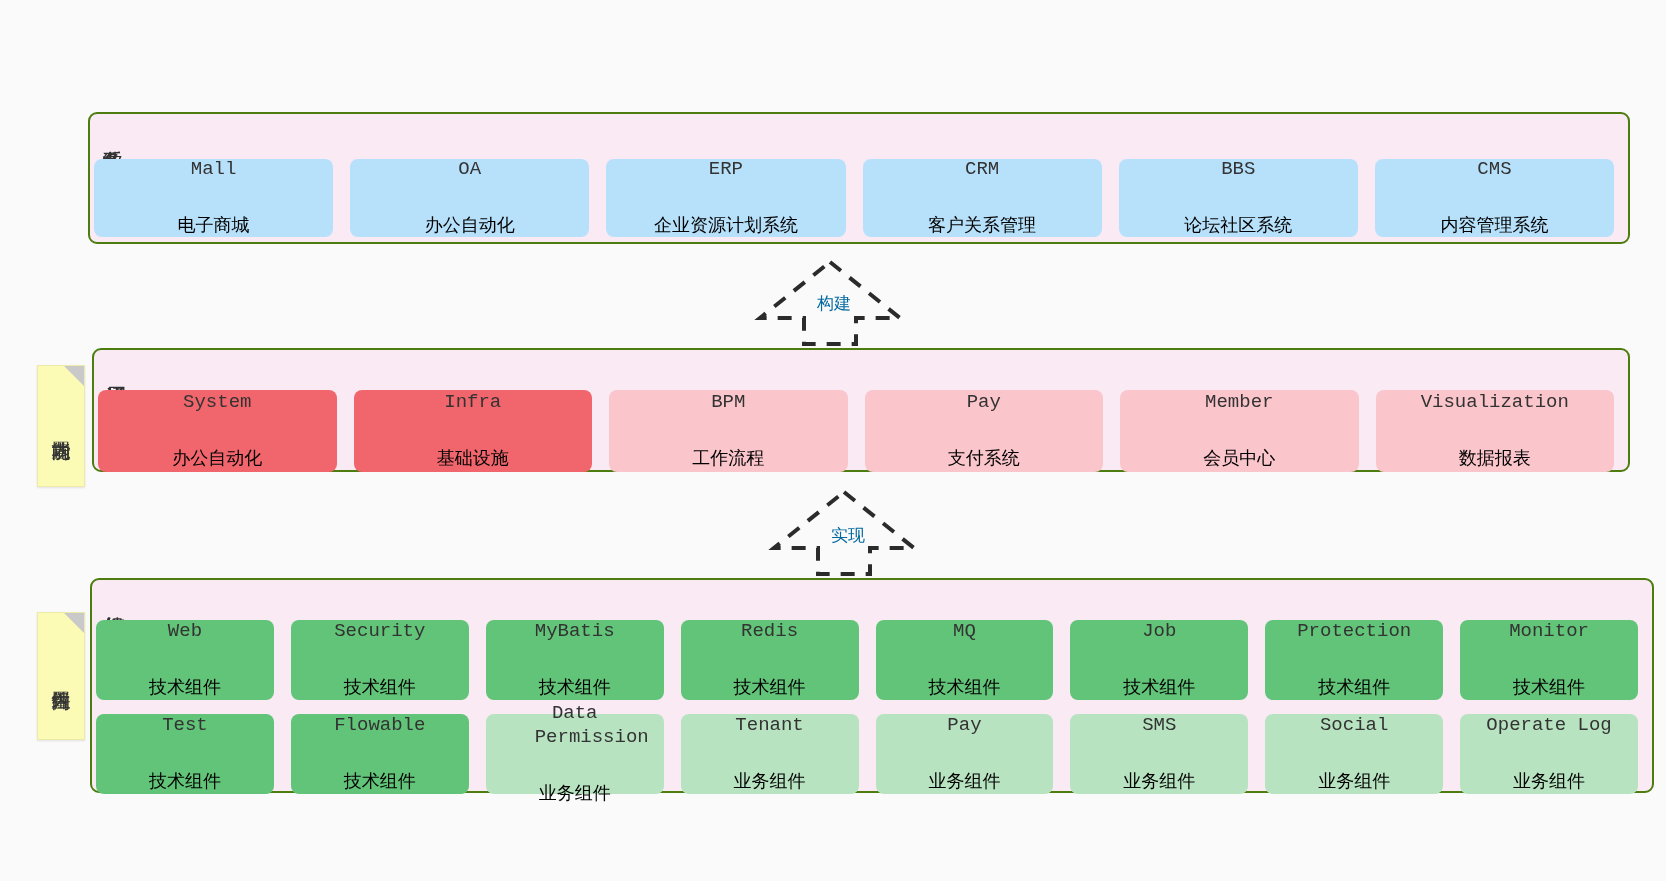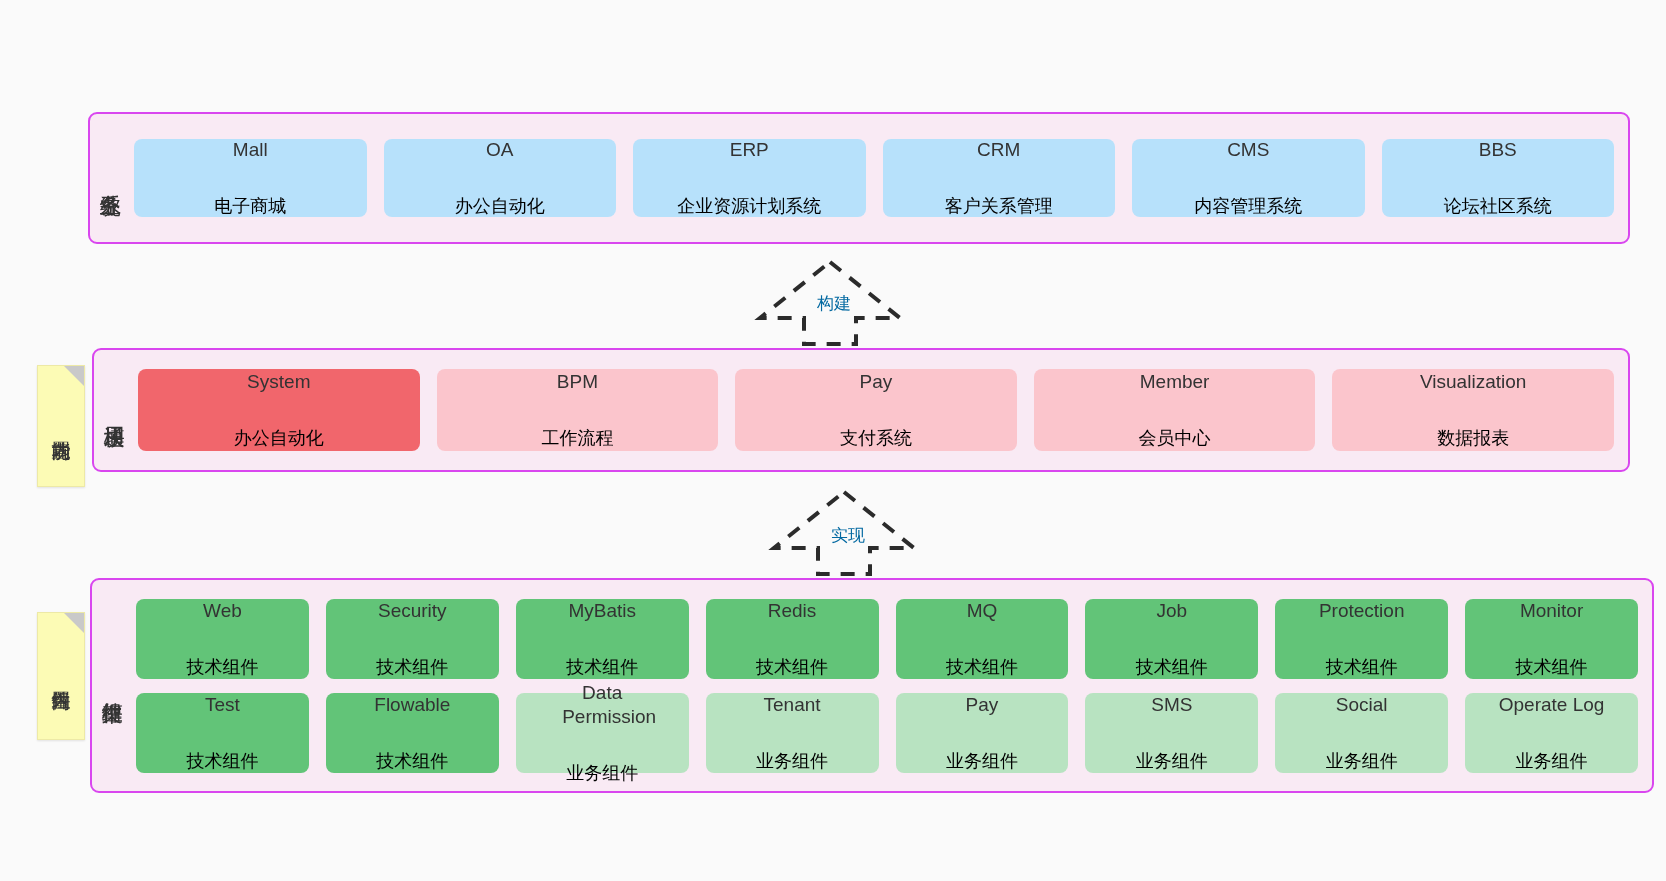--- a/index.html
+++ b/index.html
@@ -21,26 +21,27 @@
     position: absolute;
     left: 0; top: 0;
     width: 1666px;
     height: 881px;
   }
 
   
   .layer {
     position: absolute;
     background: #F9EAF4;
-    border: 2px solid #d946ef;
+    border: 2px solid #4d7c0f;
     border-radius: 9px;
     box-sizing: border-box;
     display: flex;
-    flex-direction: row;
+    flex-direction: column;
     align-items: stretch;
+    font-family: Liberation Mono, monospace;
   }
 
   .layer-label {
     width: 40px;
     flex: 0 0 40px;
     display: flex;
     align-items: center;
     justify-content: center;
     font-size: 21px;
     line-height: 1.06;
@@ -161,44 +162,48 @@
         </div>
         <div class="box blue">
           <span class="t-en">ERP</span>
           <span class="t-cn">企业资源计划系统</span>
         </div>
         <div class="box blue">
           <span class="t-en">CRM</span>
           <span class="t-cn">客户关系管理</span>
         </div>
         <div class="box blue">
+          <span class="t-en">BBS</span>
+          <span class="t-cn">论坛社区系统</span>
+        </div>
+        <div class="box blue">
           <span class="t-en">CMS</span>
           <span class="t-cn">内容管理系统</span>
-        </div>
-        <div class="box blue">
-          <span class="t-en">BBS</span>
-          <span class="t-cn">论坛社区系统</span>
         </div>
       </div>
     </div>
   </div>
 
   <svg class="arrow" style="left:752px; top:258px;" width="156" height="88" viewBox="0 0 156 88">
     <path d="M 78 4 L 148 60 L 104 60 L 104 86 L 52 86 L 52 60 L 8 60 Z" fill="none" stroke="#2B2B2B" stroke-width="4" stroke-dasharray="14,11" stroke-linecap="butt" stroke-linejoin="miter"></path>
   </svg>
   <div class="arrow-label" style="left:815px; top:292px;">构建</div>
 
   <div class="layer" id="layer-common" style="left:92px; top:348px; width:1538px; height:124px;">
     <div class="layer-label">通用模块</div>
     <div class="layer-body">
       <div class="row" style="height:82px;">
         <div class="box red">
           <span class="t-en">System</span>
           <span class="t-cn">办公自动化</span>
         </div>
+        <div class="box red">
+          <span class="t-en">Infra</span>
+          <span class="t-cn">基础设施</span>
+        </div>
         <div class="box pink">
           <span class="t-en">BPM</span>
           <span class="t-cn">工作流程</span>
         </div>
         <div class="box pink">
           <span class="t-en">Pay</span>
           <span class="t-cn">支付系统</span>
         </div>
         <div class="box pink">
           <span class="t-en">Member</span>

